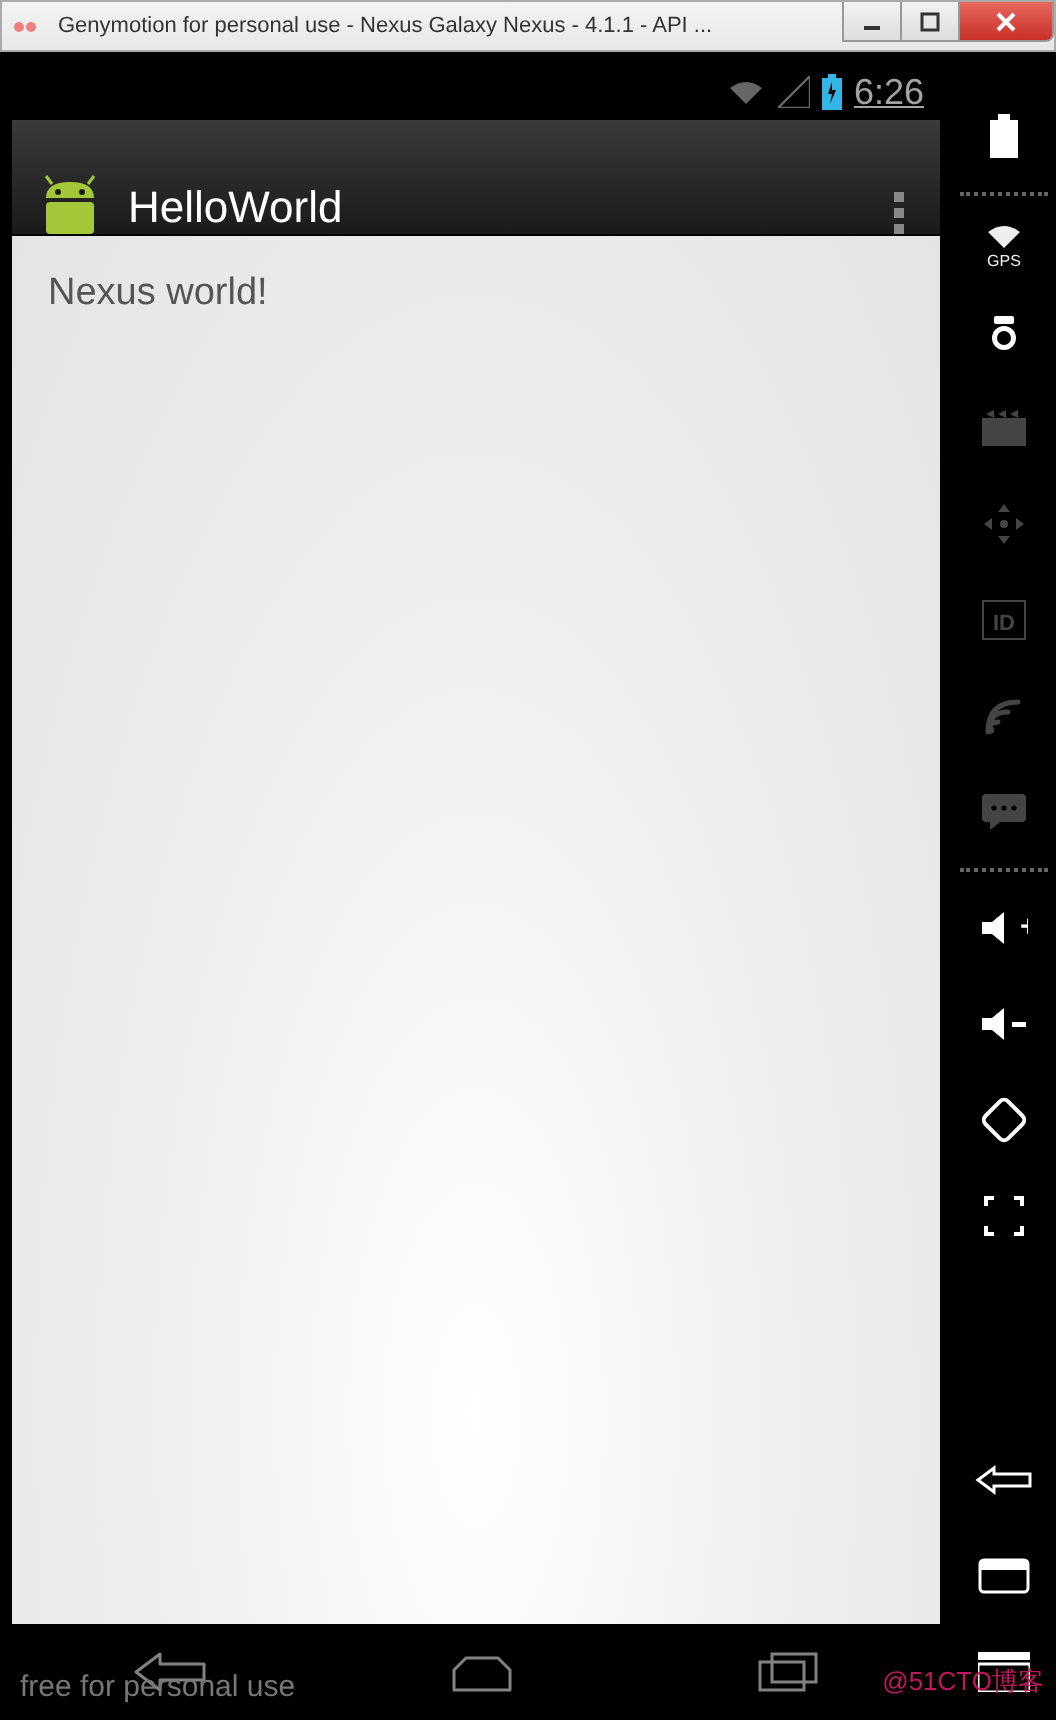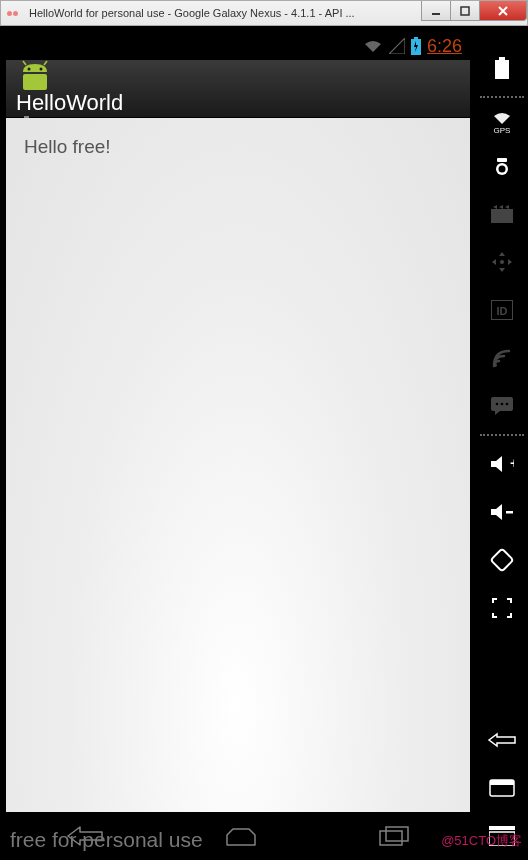--- a/index.html
+++ b/index.html
@@ -15,39 +15,39 @@
     .win-close { width: 48px; background: linear-gradient(#e6685e,#c83028); color: #fff; border-radius: 0 0 4px 0; }
 
     
     .emulator { display: flex; height: 834px; background: #000; }
     .device { flex: 1; background: #000; padding: 6px 6px 0 6px; position: relative; }
     .screen-wrap { background: #000; height: 100%; display: flex; flex-direction: column; }
     
     
     .status-bar { height: 28px; background: #000; display: flex; align-items: center; justify-content: flex-end; padding: 0 8px; gap: 6px; }
     .wifi-icon svg, .signal-icon svg, .battery-icon svg { display: block; }
-    .clock { color: #c2410c; font-size: 18px; font-family: Arial; font-weight: 300; text-decoration: underline; }
-
-    
-    .app-bar { height: 58px; background: linear-gradient(#3a3a3a,#1a1a1a); display: flex; align-items: flex-start; padding: 0 10px; border-bottom: 1px solid #000; flex-direction: column; }
+    .clock { color: #a3a3a3; font-size: 18px; font-family: Arial; font-weight: 300; text-decoration: underline; }
+
+    
+    .app-bar { height: 58px; background: linear-gradient(#3a3a3a,#1a1a1a); display: flex; align-items: flex-end; padding: 0 10px; border-bottom: 1px solid #000; }
     .android-icon { width: 38px; height: 30px; margin-right: 10px; }
     .app-title { color: #fff; font-size: 22px; font-weight: 400; flex: 1; }
     .overflow { display: flex; flex-direction: column; gap: 3px; padding: 0 8px; }
     .overflow span { width: 5px; height: 5px; background: #888; }
 
     
     .content { flex: 1; background: radial-gradient(ellipse at 50% 85%, #fff 0%, #eee 50%, #e4e4e4 100%); padding: 18px; }
     .content-text { color: #555; font-size: 19px; }
 
     
     .nav-bar { height: 48px; background: #000; display: flex; align-items: center; justify-content: space-around; }
     .nav-btn svg { display: block; opacity: 0.7; }
 
     
-    .footer-left { position: absolute; bottom: 8px; left: 10px; color: #777; font-size: 21px; z-index: 10; }
+    .footer-left { position: absolute; bottom: 8px; left: 10px; color: #777; font-size: 15px; z-index: 10; }
     .footer-right { position: absolute; bottom: 10px; right: 6px; color: #be185d; font-size: 13px; z-index: 10; }
 
     
     .sidebar { width: 52px; background: #000; display: flex; flex-direction: column; align-items: center; padding-top: 18px; }
     .side-btn { width: 52px; height: 48px; display: flex; align-items: center; justify-content: center; color: #fff; cursor: pointer; }
     .side-btn.dim { color: #84cc16; }
     .side-btn svg { display: block; }
     .dotted-sep { width: 44px; border-top: 2px dotted #666; margin: 4px 0; }
     .gps-label { font-size: 8px; color: #eee; }
 
@@ -57,21 +57,21 @@
 </head>
 <body>
 
 <div class="left-strip"></div>
 
 <div class="win-titlebar">
   <span class="win-icon">
     <span class="win-dot"></span>
       <span class="win-dot"></span>
   </span>
-  <span class="win-title">HelloWorld for personal use - Google Galaxy Nexus - 4.1.1 - API ...</span>
+  <span class="win-title">Genymotion for personal use - Nexus Galaxy Nexus - 4.1.1 - API ...</span>
   <div class="win-btns">
     <div class="win-btn">
         <svg width="10" height="10">
           <rect x="1" y="7" width="8" height="2" fill="#333"></rect>
         </svg>
       </div>
     <div class="win-btn">
         <svg width="10" height="10">
           <rect x="1" y="1" width="8" height="8" fill="none" stroke="#333" stroke-width="1.5"></rect>
         </svg>
@@ -122,21 +122,21 @@
         </span>
         <span class="app-title">HelloWorld</span>
         <div class="overflow">
           <span></span>
             <span></span>
             <span></span>
         </div>
       </div>
 
       <div class="content">
-        <div class="content-text">Hello free!</div>
+        <div class="content-text">Nexus world!</div>
       </div>
 
       <div class="nav-bar">
         <div class="nav-btn">
           <svg width="38" height="22">
               <path d="M2 11 L14 2 L14 7 L36 7 L36 15 L14 15 L14 20 Z" fill="none" stroke="#b9b9b9" stroke-width="1.5" stroke-linejoin="round"></path>
             </svg>
         </div>
         <div class="nav-btn">
           <svg width="36" height="22">

